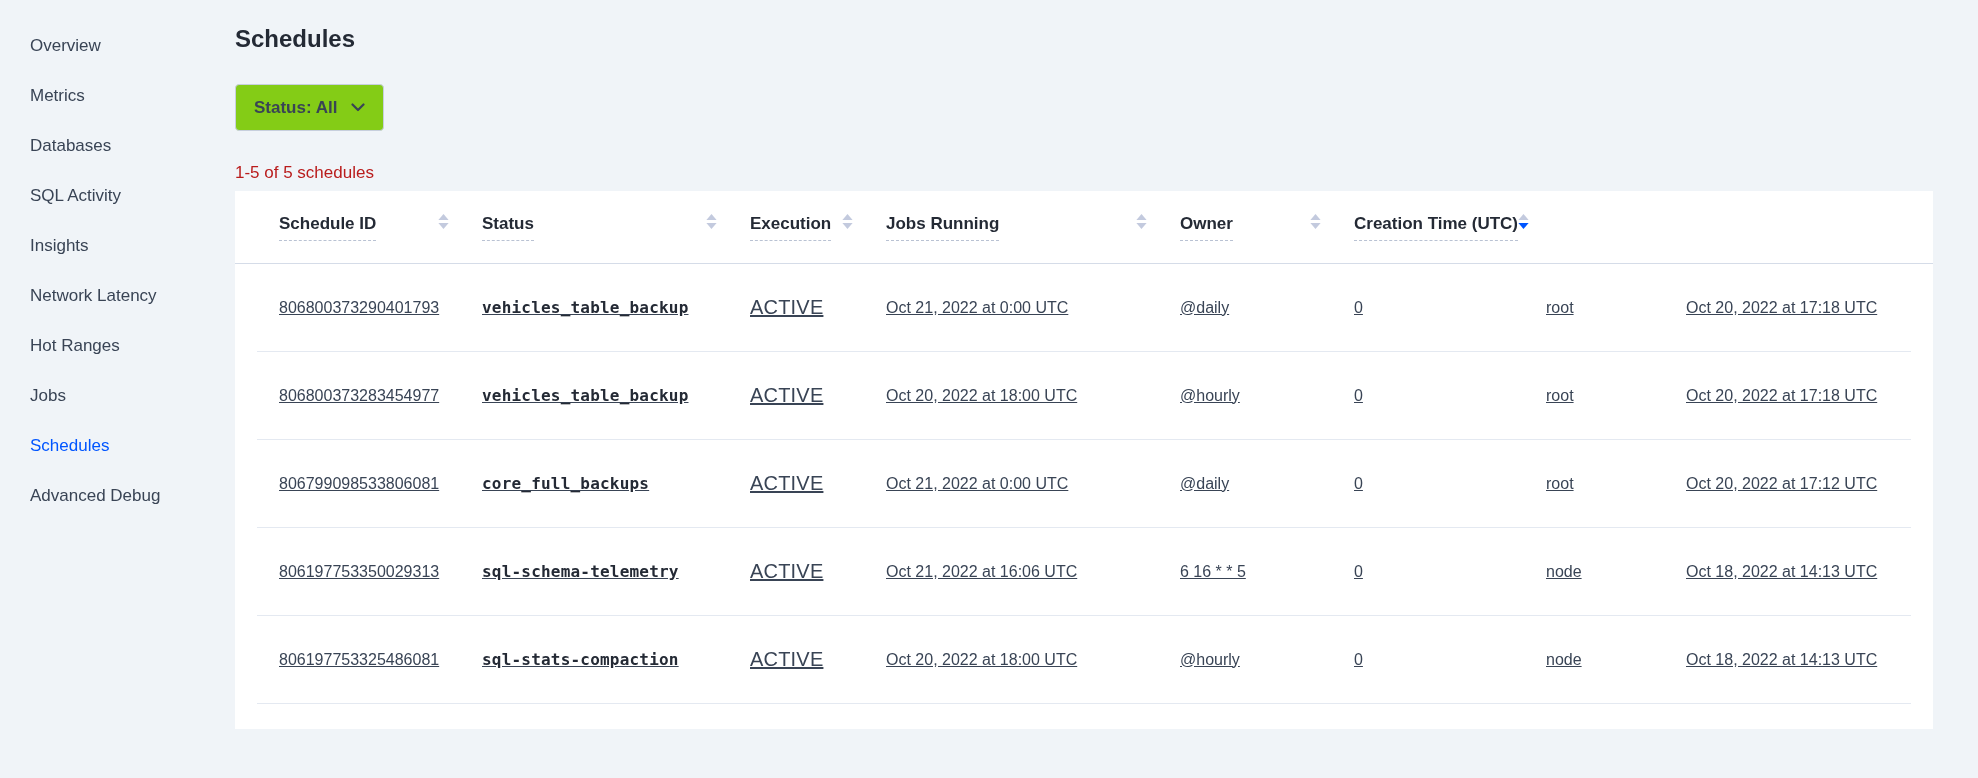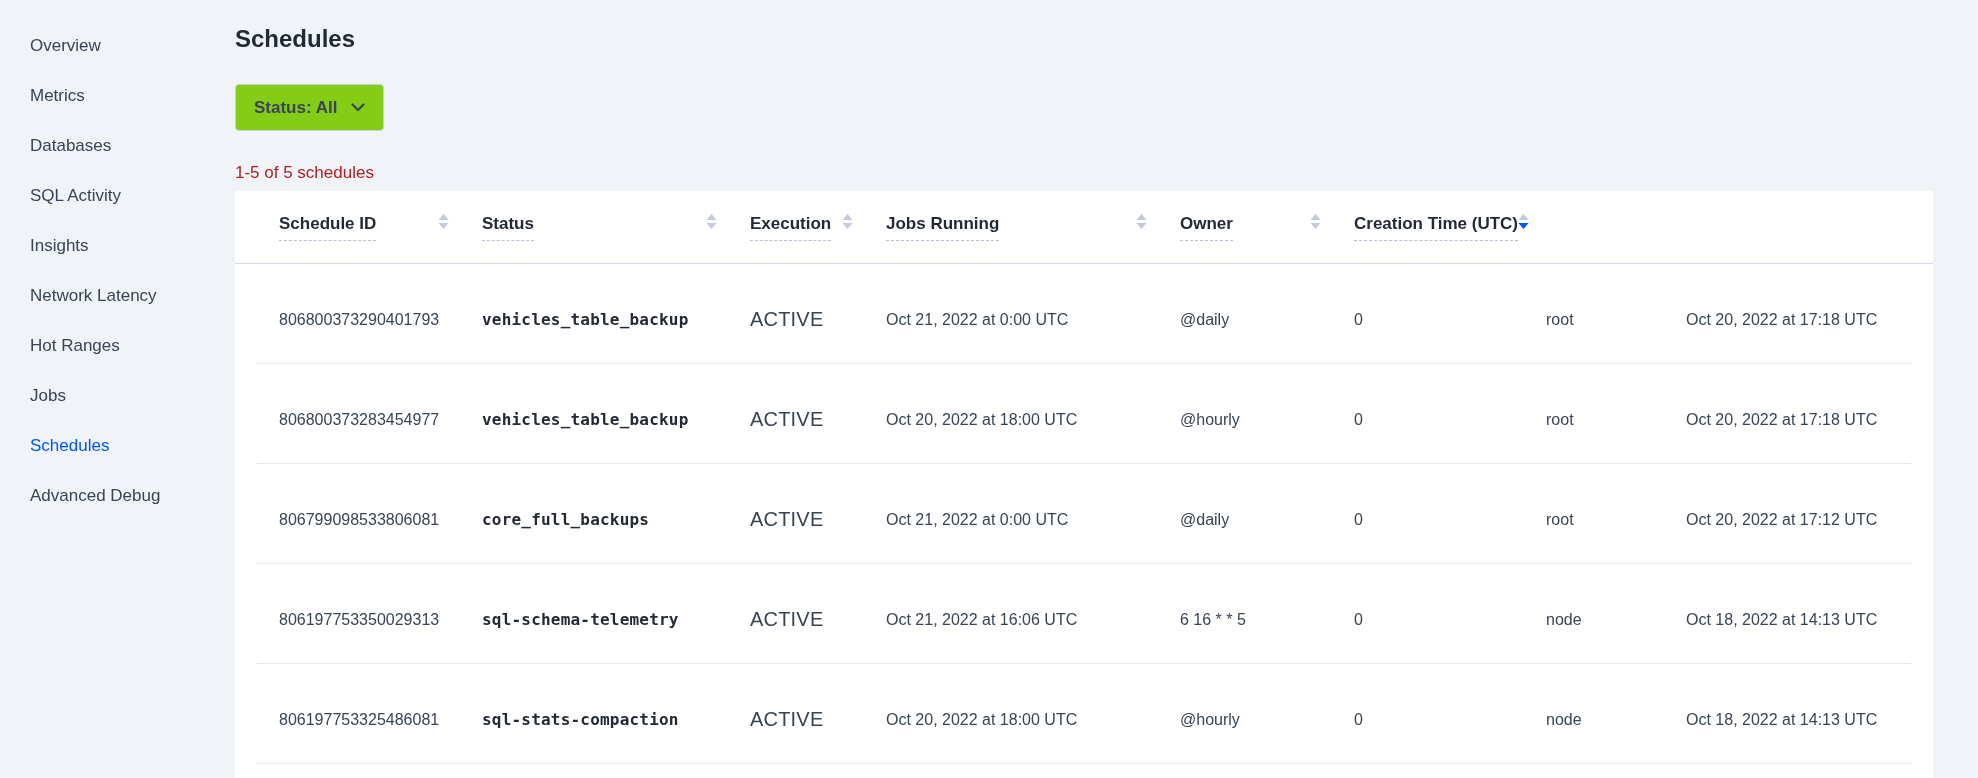--- a/index.html
+++ b/index.html
@@ -26,21 +26,21 @@
       height:72px;align-items:center;border-bottom:1px solid #d5dce8;}
   .th{display:flex;align-items:flex-start;cursor:pointer;min-width:0;}
   .th:first-child{padding-left:44px;}
   .th-label{font-size:17px;font-weight:700;color:#242a35;border-bottom:1px dashed #b9c2d3;
       padding-bottom:6px;white-space:nowrap;}
   .sort-icon{margin-left:auto;margin-right:33px;flex:none;}
   .sort-icon polygon{fill:#c3cade;}
   .sort-icon.sort-desc .tri-down{fill:#0055ff;}
 
   .row{display:grid;grid-template-columns:225px 268px 136px 294px 174px 192px 140px 1fr;
-      height:87px;align-items:center;margin:12px 22px;border-bottom:1px solid #e4e9f1;}
+      height:87px;align-items:center;margin:0 22px;border-bottom:1px solid #e4e9f1;text-decoration:underline;}
   .cell{font-size:16px;color:#394455;white-space:nowrap;min-width:0;}
   .cell.id{padding-left:22px;}
   .cell.label{font-family:"DejaVu Sans Mono","Liberation Mono",monospace;font-weight:700;
       font-size:16px;letter-spacing:0.2px;color:#242a35;}
   .cell.status{font-size:20px;letter-spacing:0.2px;}
 </style>
 </head>
 <body>
 
 <div id="app">

